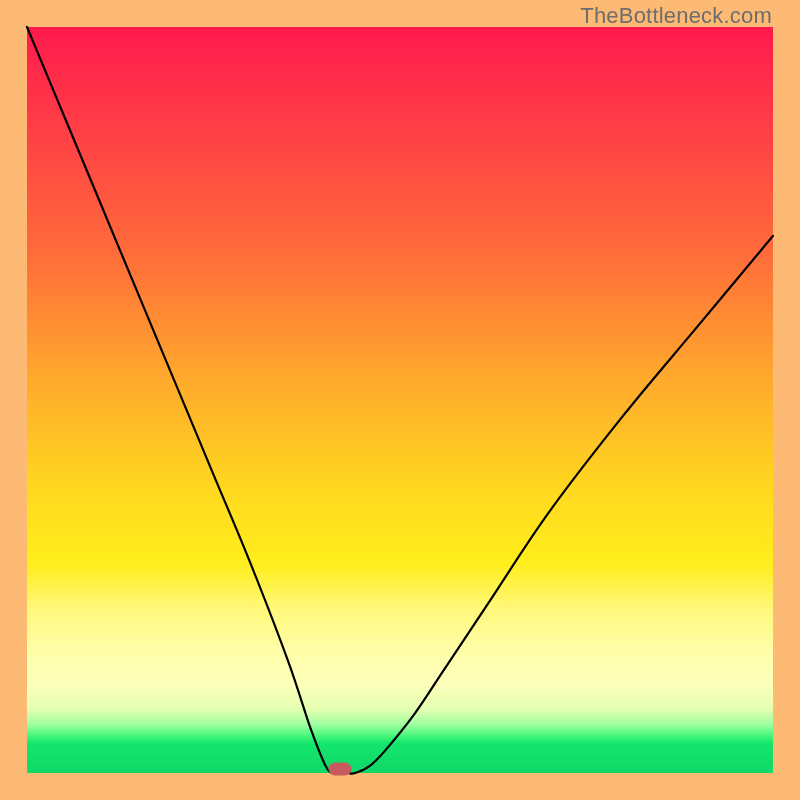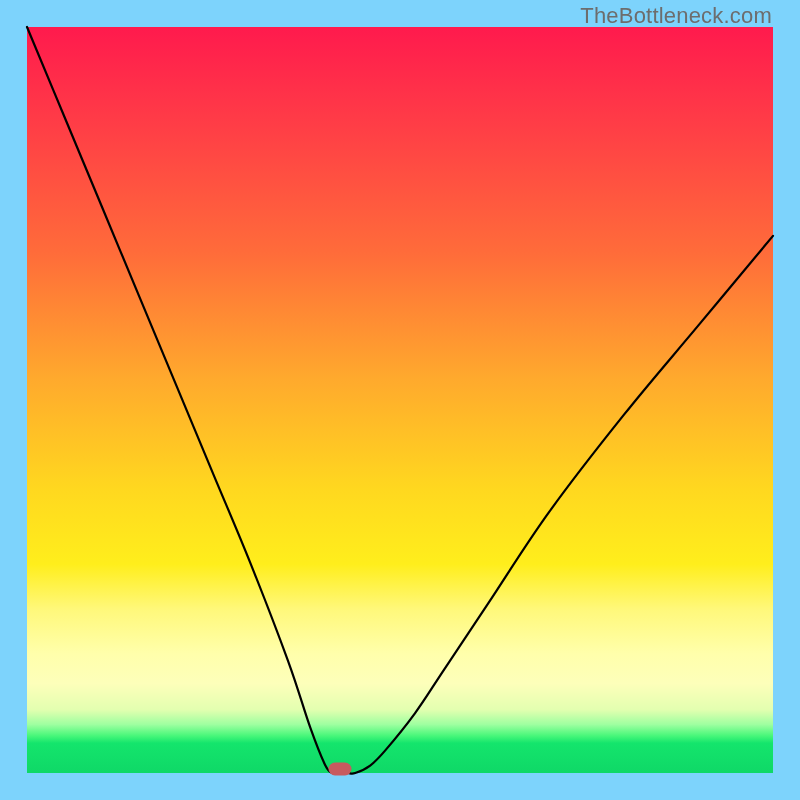--- a/index.html
+++ b/index.html
@@ -10,21 +10,21 @@
     overflow: hidden;
     background: #000;
     font-family: Arial, Helvetica, sans-serif;
   }
   .frame {
     position: absolute;
     left: 0;
     top: 0;
     width: 800px;
     height: 800px;
-    background: #7dd3fc;
+    background: #fdba74;
   }
   .plot {
     position: absolute;
     left: 27px;
     top: 27px;
     width: 746px;
     height: 746px;
     
     background: linear-gradient(
       to bottom,

